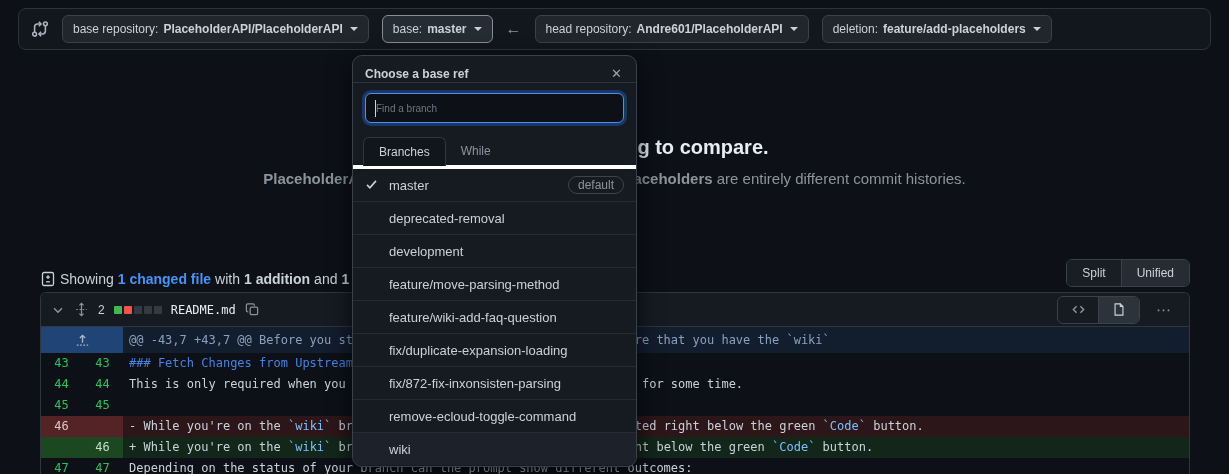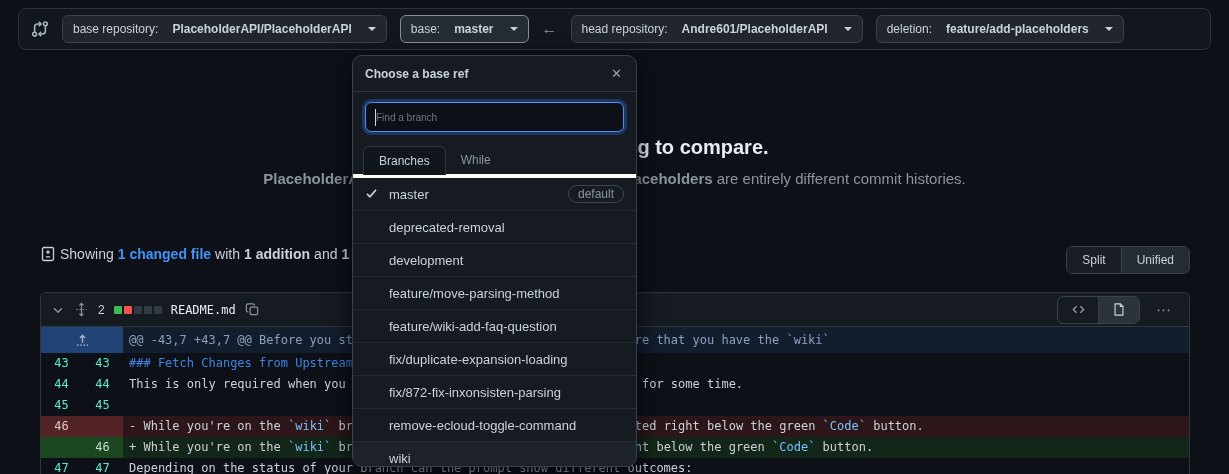--- a/index.html
+++ b/index.html
@@ -3,38 +3,38 @@
 <meta charset="utf-8">
 <style>
   html,body{margin:0;padding:0;background:#0d1117;}
   .page{position:relative;width:1229px;height:474px;background:#0d1117;overflow:hidden;
         font-family:"Liberation Sans",sans-serif;color:#c9d1d9;}
 
   
   .topbar{position:absolute;left:18px;top:8px;width:1193px;height:42px;background:#12161d;
           border:1px solid #2c333b;border-radius:8px;display:flex;align-items:center;
           gap:13px;padding:0 12px;box-sizing:border-box;}
-  .cbtn{display:inline-flex;align-items:center;gap:14px;background:#21262d;border:1px solid #3a414a;
+  .cbtn{display:inline-flex;align-items:center;gap:5px;background:#21262d;border:1px solid #3a414a;
         border-radius:6px;padding:6px 10px;font-size:12px;color:#c9d1d9;cursor:pointer;white-space:nowrap;}
   .cbtn b{font-weight:700;}
   .cbtn.focused{border-color:#858d96;background:#262c34;}
   .caret{width:0;height:0;border-left:4px solid transparent;border-right:4px solid transparent;
          border-top:4px solid #c9d1d9;margin-left:2px;}
   .arrow-left{color:#8b949e;font-size:16px;}
   .icon{display:inline-flex;align-items:center;justify-content:center;}
 
   
   .blankslate{position:absolute;top:136px;left:0;width:100%;text-align:center;}
   .blankslate h1{margin:0 0 11px;font-size:20px;font-weight:700;color:#e6edf3;}
   .blankslate p{margin:0;font-size:15px;color:#8b949e;}
   .blankslate p b{font-weight:700;color:#8b949e;}
 
   
-  .summary{position:absolute;top:246px;left:40px;width:1150px;height:30px;display:flex;
-           align-items:flex-start;justify-content:space-between;font-size:14px;}
+  .summary{position:absolute;top:257px;left:40px;width:1150px;height:30px;display:flex;
+           align-items:flex-end;justify-content:space-between;font-size:14px;}
   .summary-left{display:flex;align-items:center;gap:4px;}
   .link{color:#4493f8;font-weight:600;cursor:pointer;}
   .semib{font-weight:700;color:#c9d1d9;}
   .viewgroup{display:flex;border:1px solid #3a414a;border-radius:6px;overflow:hidden;font-size:12px;}
   .seg{padding:6px 15px;color:#c9d1d9;cursor:pointer;}
   .seg.split{background:#191e25;border-right:1px solid #3a414a;}
   .seg.unified{background:#262c34;}
 
   
   .diff-panel{position:absolute;left:40px;top:292px;width:1150px;height:182px;border:1px solid #30363d;
@@ -47,36 +47,36 @@
   .sq.green{background:#3fb950;} .sq.red{background:#f85149;} .sq.gray{background:#343a42;}
   .filename{font-family:"DejaVu Sans Mono","Liberation Mono",monospace;font-size:12px;color:#e6edf3;}
   .fh-right{margin-left:auto;display:flex;align-items:center;gap:10px;}
   .fh-group{display:flex;border:1px solid #3a414a;border-radius:6px;overflow:hidden;}
   .fh-seg{width:40px;height:26px;display:flex;align-items:center;justify-content:center;cursor:pointer;}
   .fh-seg.active{background:#2d333b;border-left:1px solid #3a414a;}
   .kebab{color:#8b949e;font-size:15px;letter-spacing:2px;padding:0 6px;cursor:pointer;}
 
   .dtable{font-family:"DejaVu Sans Mono","Liberation Mono",monospace;font-size:12px;}
   .drow{display:flex;height:21px;line-height:21px;}
-  .g{width:41px;flex:none;text-align:center;color:#5eead4;}
+  .g{width:41px;flex:none;text-align:center;color:#22c55e;}
   .code{padding-left:6px;white-space:pre;color:#c9d1d9;overflow:hidden;}
   .hunk-row{height:26px;line-height:26px;background:#121d2d;color:#8ba0bf;}
   .hunk-gutter{width:82px;flex:none;background:#214477;display:flex;align-items:center;
                justify-content:center;cursor:pointer;}
   .hunk-row .code{color:#8ba0bf;}
   .heading-line{color:#4184e4;}
   .del{background:#2d1619;} .del .g{background:#542325;color:#dfc6c8;}
   .add{background:#12271a;} .add .g{background:#1b4721;color:#c9dccb;}
   .cspan{color:#79c0ff;}
 
   
   .selectmenu{position:absolute;left:352px;top:55px;width:285px;height:412px;background:#161b22;
               border:1px solid #3a414a;border-radius:10px;box-shadow:0 8px 24px rgba(1,4,9,.8);
               z-index:20;box-sizing:border-box;overflow:hidden;}
-  .sm-header{display:flex;align-items:center;justify-content:space-between;padding:10px 12px 10px;
+  .sm-header{display:flex;align-items:center;justify-content:space-between;padding:10px 12px 1px;
              border-bottom:1px solid #30363d;}
   .sm-title{font-size:12px;font-weight:700;color:#c9d1d9;}
   .sm-close{color:#9aa4ae;font-size:13px;cursor:pointer;padding:0 2px;}
   .sm-filter{padding:10px 12px 4px;position:relative;}
   .sm-input{width:100%;height:30px;background:#0d1117;border:1px solid #4f8ff0;border-radius:6px;
             box-shadow:0 0 0 3px rgba(33,110,230,.35);color:#c9d1d9;font-size:10px;padding:8px 10px;
             box-sizing:border-box;outline:none;font-family:"Liberation Sans",sans-serif;}
   .sm-input::placeholder{color:#6e7681;}
   .caret-line{position:absolute;left:22px;top:17px;width:1px;height:17px;background:#cdd6e0;}
   .sm-tabs{display:flex;padding:10px 10px 0;border-bottom:4px solid #ffffff;}

